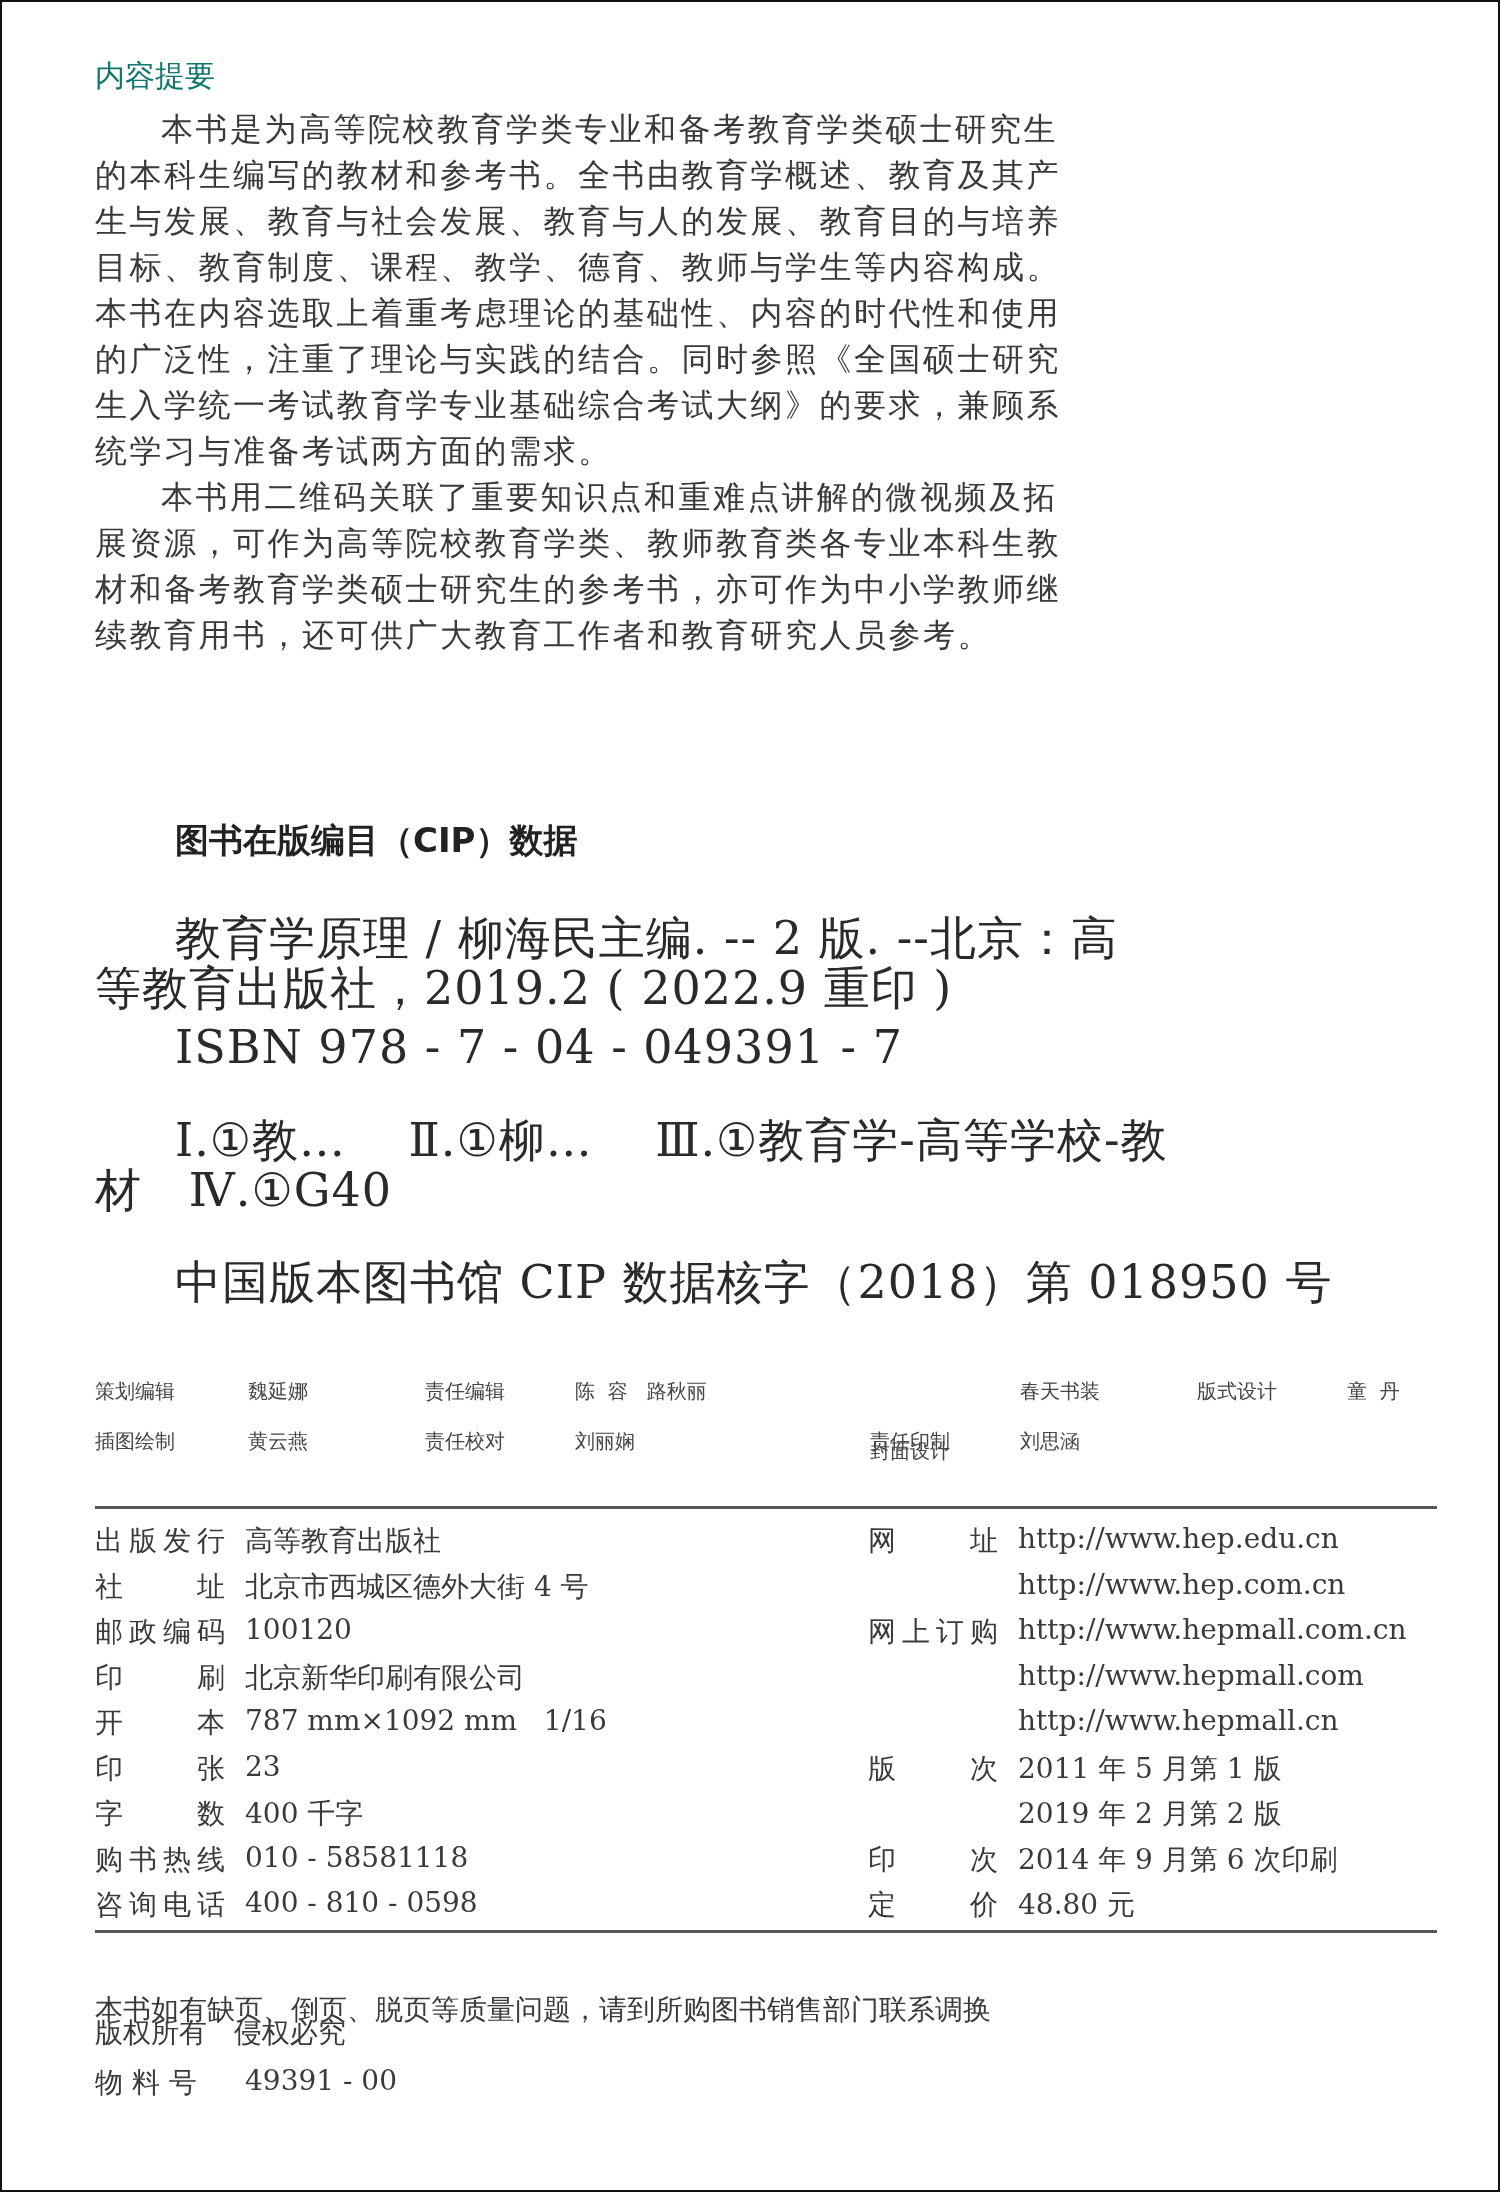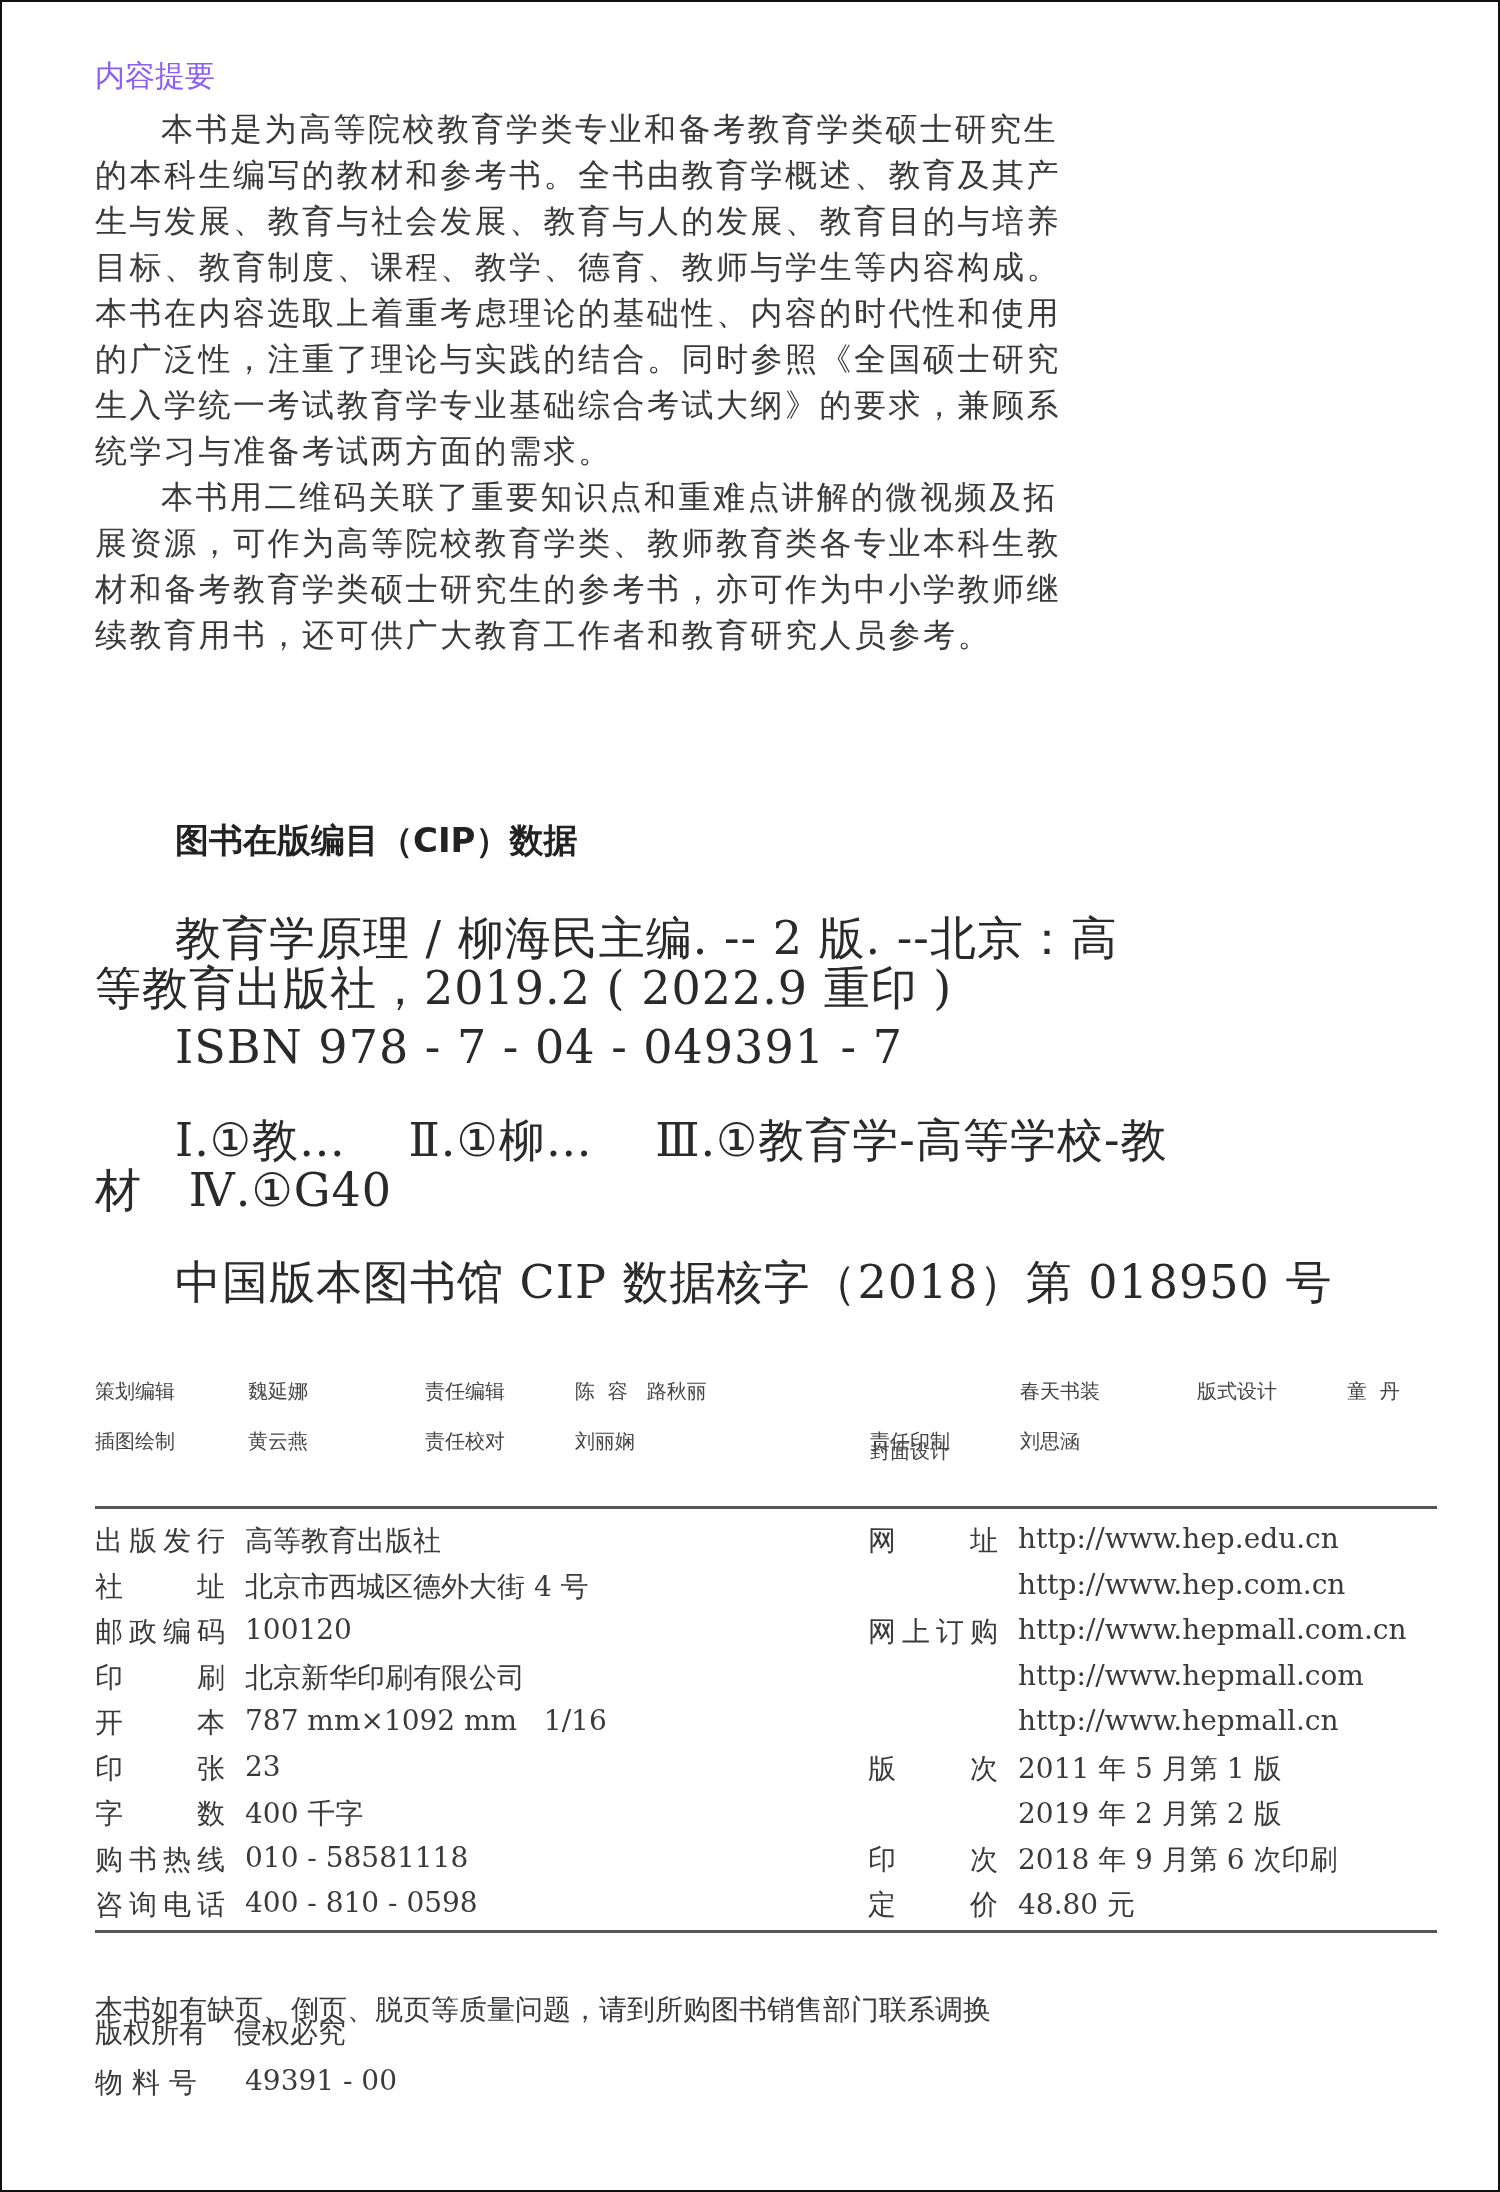--- a/index.html
+++ b/index.html
@@ -1,21 +1,21 @@
 <!DOCTYPE html>
 <html><head>
 <meta charset="utf-8">
 <style>
   html, body { margin:0; padding:0; background:#fff; }
   body { width:1500px; height:2192px; position:relative; overflow:hidden;
          font-family:"DejaVu Serif","Liberation Serif",serif; color:#333; }
   .frame { position:absolute; left:0; top:0; width:1496px; height:2188px; border:2px solid #111; }
   .abs { position:absolute; white-space:nowrap; }
   .body-text { font-size:32px; letter-spacing:2.5px; color:#3a3a3a; }
-  .heading-small { font-size:30px; color:#8b5cf6; }
+  .heading-small { font-size:30px; color:#0f766e; }
   .cip-title { font-size:34px; font-weight:bold; color:#222; font-family:"DejaVu Sans","Liberation Sans",sans-serif; }
   .cip-text { font-size:46px; color:#2a2a2a; letter-spacing:1px; }
   .credits { font-size:20px; color:#444; }
   .rule { position:absolute; left:95px; width:1342px; height:3px; background:#555; }
   .info { font-size:28px; color:#3a3a3a; }
   .lbl { position:absolute; width:130px; display:flex; justify-content:space-between; }
 </style>
 </head>
 <body>
 
@@ -144,21 +144,21 @@
       <span>版</span>
       <span>次</span>
     </div>
     <div class="abs info" style="left: 1018px; top: 1749.5px; white-space: pre;">2011 年 5 月第 1 版</div>
     <div class="lbl info" style="left: 868px; top: 1795px;"></div>
     <div class="abs info" style="left: 1018px; top: 1795px; white-space: pre;">2019 年 2 月第 2 版</div>
     <div class="lbl info" style="left: 868px; top: 1840.5px;">
       <span>印</span>
       <span>次</span>
     </div>
-    <div class="abs info" style="left: 1018px; top: 1840.5px; white-space: pre;">2018 年 9 月第 6 次印刷</div>
+    <div class="abs info" style="left: 1018px; top: 1840.5px; white-space: pre;">2014 年 9 月第 6 次印刷</div>
     <div class="lbl info" style="left: 868px; top: 1886px;">
       <span>定</span>
       <span>价</span>
     </div>
     <div class="abs info" style="left: 1018px; top: 1886px; white-space: pre;">48.80 元</div>
   </div>
 
 <div class="rule" style="top:1930px;"></div>
 
 <div class="abs info" style="left:95px;top:1966px;margin-top:25px;">本书如有缺页、倒页、脱页等质量问题，请到所购图书销售部门联系调换</div>

